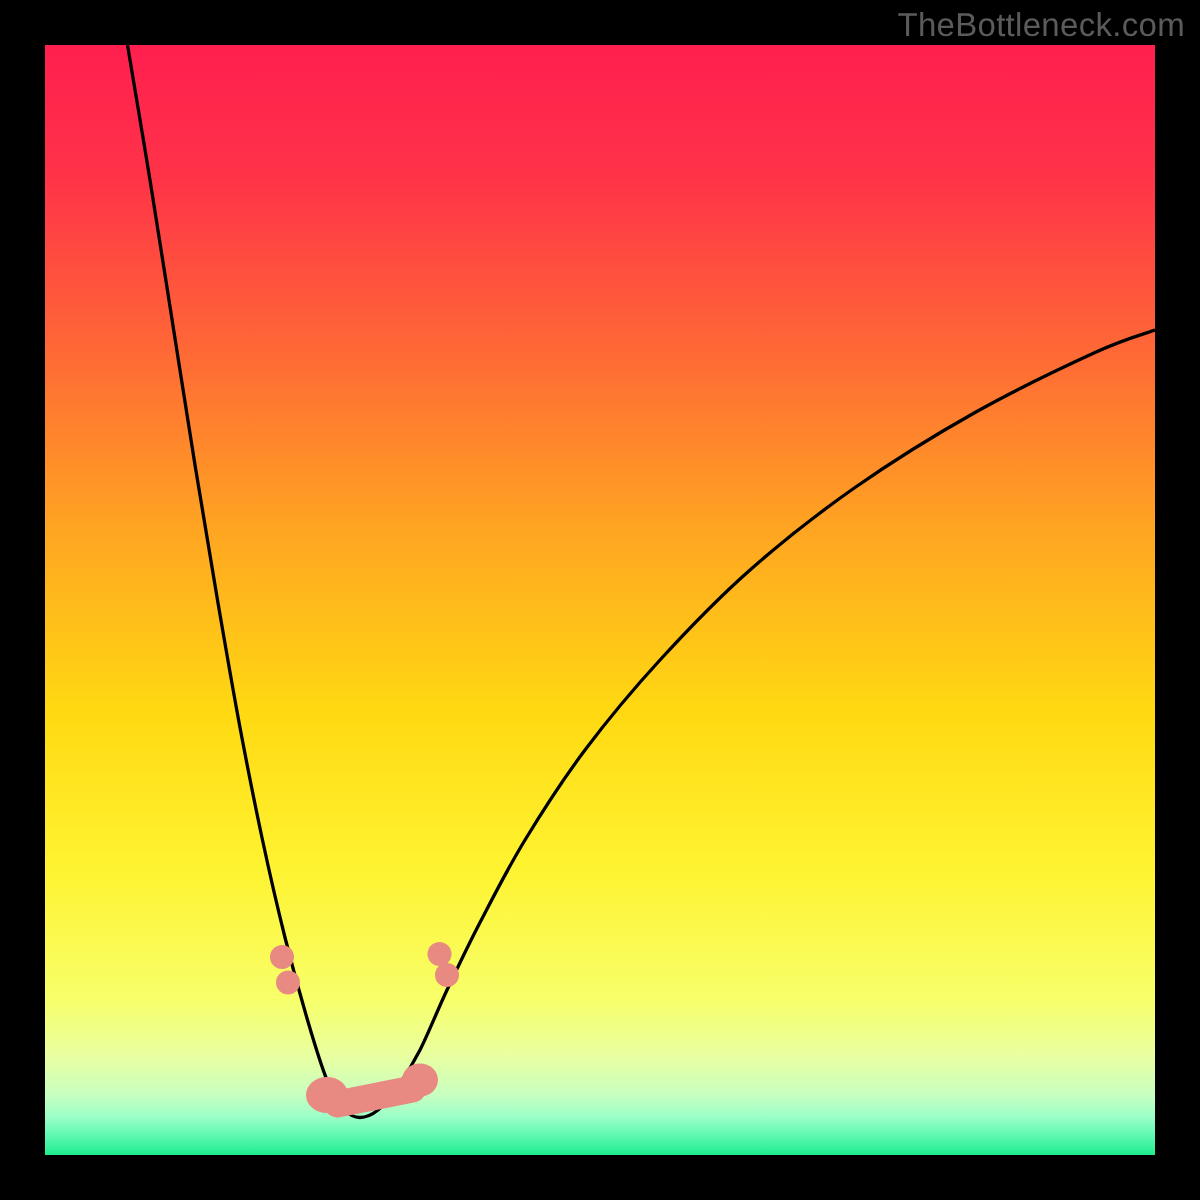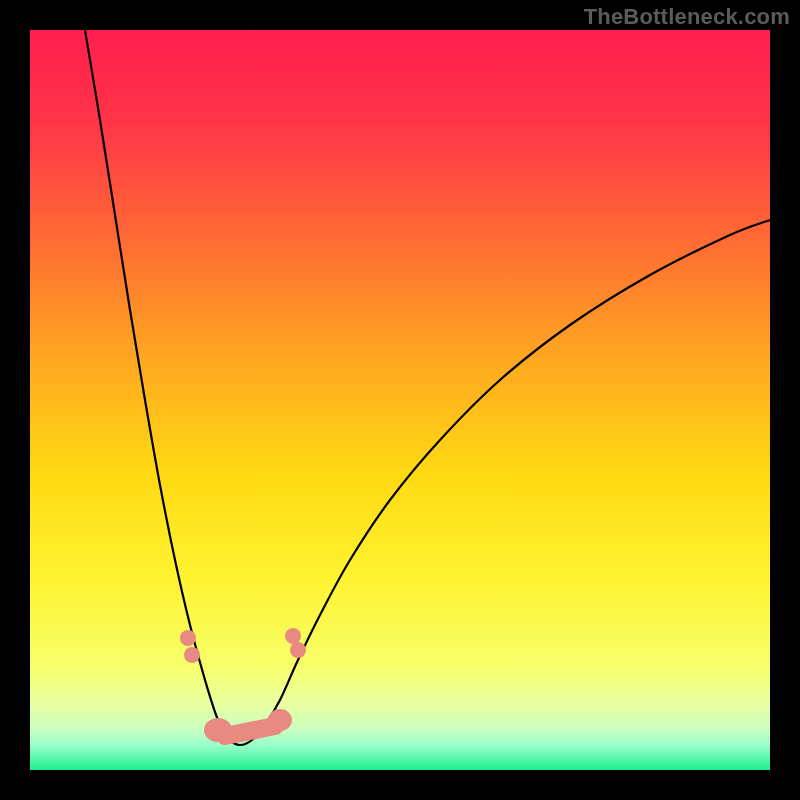--- a/index.html
+++ b/index.html
@@ -37,21 +37,21 @@
     height: 740px;
   }
   .watermark {
     position: absolute;
     top: 4px;
     right: 10px;
     font-family: Arial, Helvetica, sans-serif;
     font-size: 22px;
     color: #5b5b5b;
     letter-spacing: 0.2px;
-    font-weight: 700;
+    font-weight: 400;
   }
 </style>
 </head>
 <body>
 
 <div class="frame">
   <div class="watermark">TheBottleneck.com</div>
 
   <div class="plot-area">
     <svg class="gradient" viewBox="0 0 740 740" preserveAspectRatio="none">

